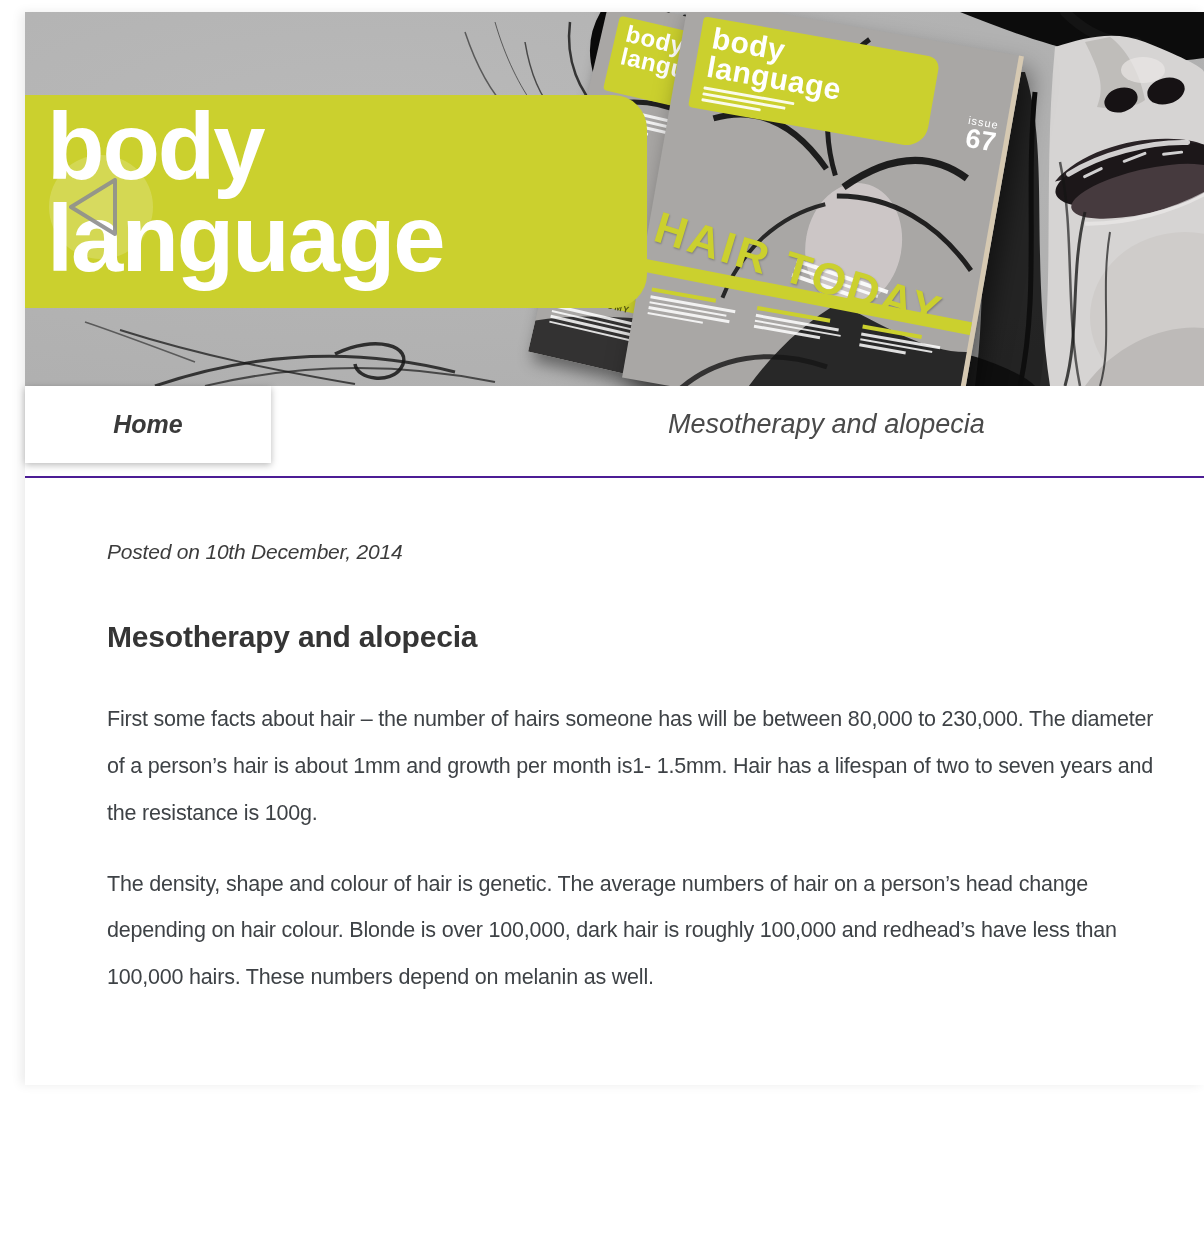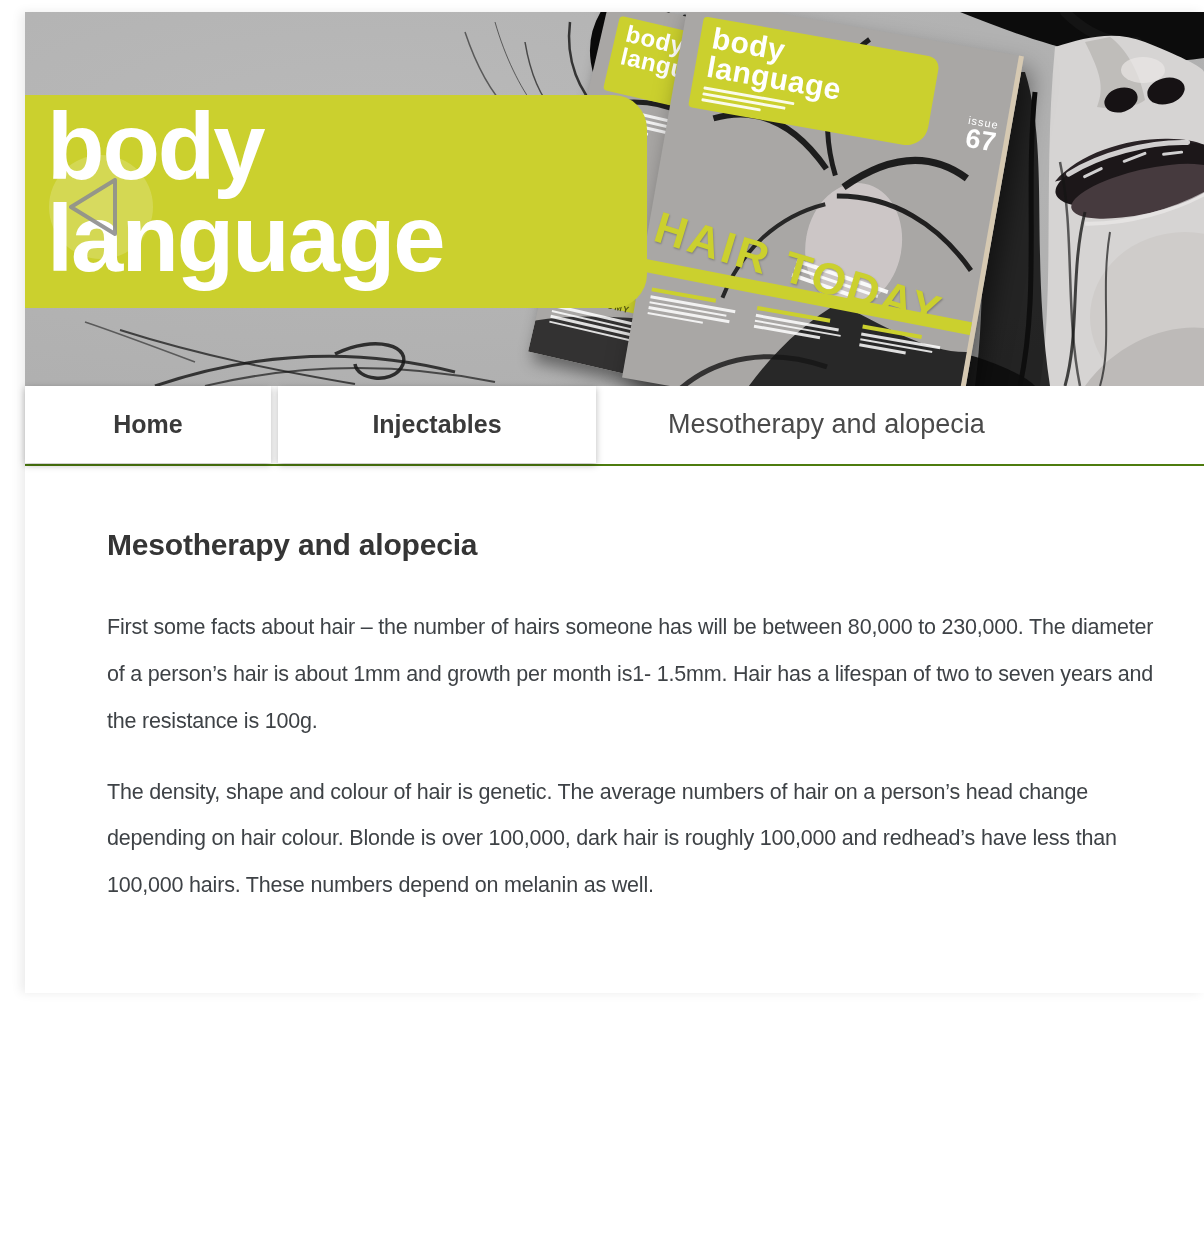--- a/index.html
+++ b/index.html
@@ -66,21 +66,21 @@
   .logo-banner { position:absolute; left:0; top:83px; width:622px; height:213px;
                  background:#cbd02e; border-radius:0 34px 34px 0; z-index:4;
                  padding:6px 0 0 22px; }
   .logo-banner .line { display:block; color:#ffffff; font-weight:bold; font-size:94px;
                        line-height:0.98; letter-spacing:-2px; }
 
   
   .prev-arrow { position:absolute; left:8px; top:130px; width:130px; height:130px; z-index:5; cursor:pointer; }
 
   
-  .nav { position:relative; height:80px; background:#ffffff; border-bottom:2px solid #4d7c0f; z-index:6; }
+  .nav { position:relative; height:92px; background:#ffffff; border-bottom:2px solid #4c1d95; z-index:6;font-style:italic; }
   .nav-tab { position:absolute; top:0; height:77px; background:#ffffff; text-align:center;
              line-height:77px; font-weight:bold; font-size:25px; color:#3a3a3a;
              box-shadow:0 2px 7px rgba(0,0,0,0.28); cursor:pointer; }
   .nav-tab.home { left:0; width:246px; }
   .nav-tab.injectables { left:253px; width:318px; }
   .nav-breadcrumb { position:absolute; left:643px; top:0; height:77px; line-height:77px;
                     font-size:27px; color:#4a4a4a; white-space:nowrap; }
 
   
   .content { padding:62px 30px 60px 82px; background:#ffffff; }
@@ -253,23 +253,23 @@
     </div>
 
     <svg class="prev-arrow" viewBox="0 0 130 130">
       <circle cx="68" cy="65" r="52" fill="#ffffff" opacity="0.18"></circle>
       <polygon points="38,65 82,38 82,92" fill="rgba(255,255,255,0.08)" stroke="#8f8f8f" stroke-width="4" stroke-linejoin="round" opacity="0.9"></polygon>
     </svg>
   </div>
 
   <div class="nav">
     <div class="nav-tab home">Home</div>
-    <div class="nav-tab injectables">Injectables</div>
     <div class="nav-breadcrumb">Mesotherapy and alopecia</div>
   </div>
 
   <div class="content">
+    <div class="posted">Posted on 10th December, 2014</div>
     <h1 class="article-title">Mesotherapy and alopecia</h1>
     <p class="body-p">First some facts about hair – the number of hairs someone has will be between 80,000 to 230,000. The diameter of a person’s hair is about 1mm and growth per month is1- 1.5mm. Hair has a lifespan of two to seven years and the resistance is 100g.</p>
     <p class="body-p">The density, shape and colour of hair is genetic. The average numbers of hair on a person’s head change depending on hair colour. Blonde is over 100,000, dark hair is roughly 100,000 and redhead’s have less than 100,000 hairs. These numbers depend on melanin as well.</p>
   </div>
 
 </div>
 
 </body></html>

